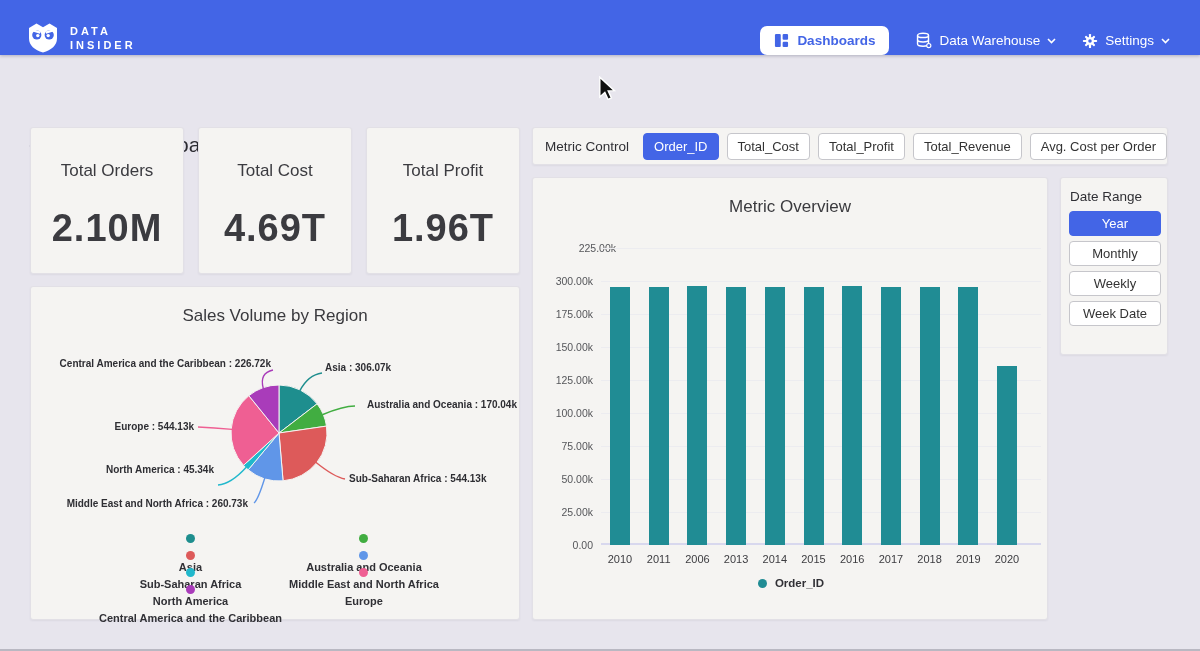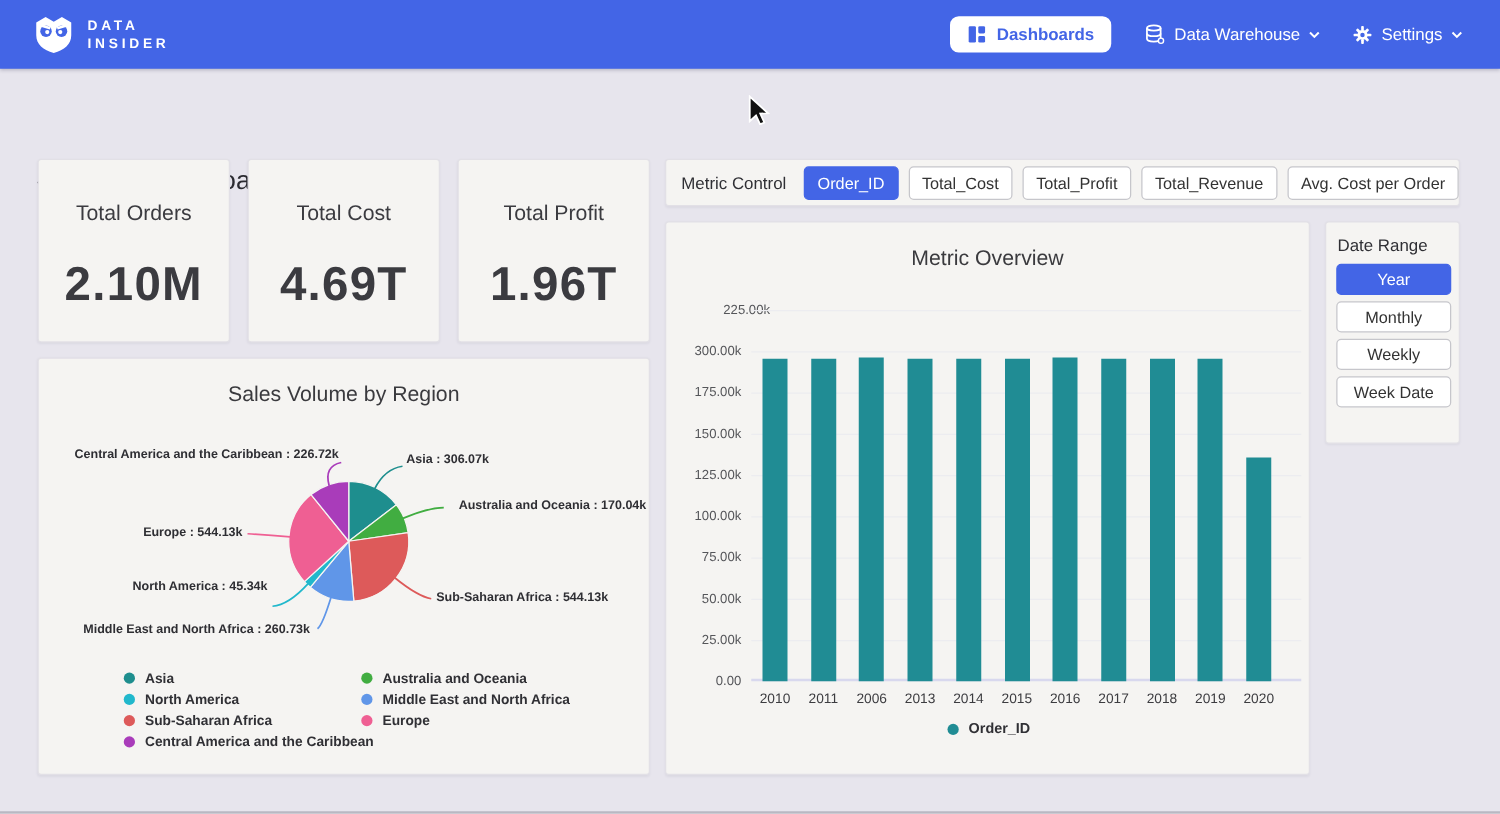--- a/index.html
+++ b/index.html
@@ -4,21 +4,21 @@
 <style>
   * { margin:0; padding:0; box-sizing:border-box; }
   body { background:#cfcdd6; }
   .stage {
     position:relative; width:1200px; height:651px; overflow:hidden;
     background:#e7e5ed; font-family:"Liberation Sans", sans-serif;
   }
   
   .navbar {
     position:absolute; top:0; left:0; width:1200px; height:55px;
-    background:#4365e6; display:flex; align-items:center; justify-content:space-between;
+    background:#4365e6; display:flex; align-items:flex-end; justify-content:space-between;
     box-shadow:0 1px 3px rgba(20,20,60,.25);
   }
   .brand { display:flex; align-items:center; gap:10px; margin-left:26px; }
   .brand-text { color:#fff; font-size:11px; font-weight:bold; letter-spacing:3px; line-height:14px; }
   .nav-right { display:flex; align-items:center; gap:26px; margin-right:30px; }
   .nav-pill {
     background:#fff; color:#4365e6; border:none; border-radius:7px; padding:7px 14px;
     font-family:inherit; font-size:13.5px; font-weight:bold; display:flex; align-items:center; gap:8px; cursor:pointer;
   }
   .nav-item { display:flex; align-items:center; gap:7px; color:#fff; font-size:13.5px; font-weight:500; cursor:pointer; }
@@ -47,21 +47,21 @@
   .callout { position:absolute; font-size:10px; font-weight:bold; color:#2e2e33; white-space:nowrap; }
   .co-0 { left:294px; top:25px; }
   .co-1 { right:4px;  top:62px; }
   .co-2 { left:318px; top:136px; }
   .co-3 { right:273px; top:161px; }
   .co-4 { right:307px; top:127px; }
   .co-5 { right:327px; top:84px; }
   .co-6 { right:250px; top:21px; }
   .pie-legend { position:absolute; left:0; top:247px; width:490px; }
   .legend-col { position:absolute; top:0; }
-  .legend-item { display:flex; align-items:center; gap:8px; height:17px; cursor:pointer; }
+  .legend-item { display:flex; align-items:center; gap:18px; height:17px; cursor:pointer;flex-direction:column; }
   .legend-dot { width:9px; height:9px; border-radius:50%; flex:none; }
   .legend-text { font-size:11px; font-weight:bold; color:#303035; white-space:nowrap; }
   
   .metric-bar { left:532px; top:127px; width:636px; height:38px; display:flex; align-items:center; padding:0 12px; }
   .metric-label { font-size:13.5px; color:#2f2f34; margin-right:14px; white-space:nowrap; }
   .opt-btn {
     font-family:inherit; font-size:13px; color:#333; background:#fff; border:1px solid #c6c6cb;
     border-radius:4px; padding:5px 10px; margin-right:8px; cursor:pointer; white-space:nowrap;
   }
   .opt-btn.selected { background:#4365e6; border-color:#4365e6; color:#fff; }
@@ -236,26 +236,26 @@
       <div class="callout co-5">Europe : 544.13k</div>
       <div class="callout co-6">Central America and the Caribbean : 226.72k</div>
     </div>
     <div class="pie-legend" id="pieLegend">
         <div class="legend-col" style="left: 68px;">
           <div class="legend-item">
             <span class="legend-dot" style="background: rgb(30, 142, 142);"></span>
             <span class="legend-text">Asia</span>
           </div>
           <div class="legend-item">
+            <span class="legend-dot" style="background: rgb(221, 90, 90);"></span>
+            <span class="legend-text">Sub-Saharan Africa</span>
+          </div>
+          <div class="legend-item">
             <span class="legend-dot" style="background: rgb(33, 184, 204);"></span>
             <span class="legend-text">North America</span>
-          </div>
-          <div class="legend-item">
-            <span class="legend-dot" style="background: rgb(221, 90, 90);"></span>
-            <span class="legend-text">Sub-Saharan Africa</span>
           </div>
           <div class="legend-item">
             <span class="legend-dot" style="background: rgb(169, 60, 186);"></span>
             <span class="legend-text">Central America and the Caribbean</span>
           </div>
         </div>
         <div class="legend-col" style="left: 258px;">
           <div class="legend-item">
             <span class="legend-dot" style="background: rgb(65, 173, 65);"></span>
             <span class="legend-text">Australia and Oceania</span>

